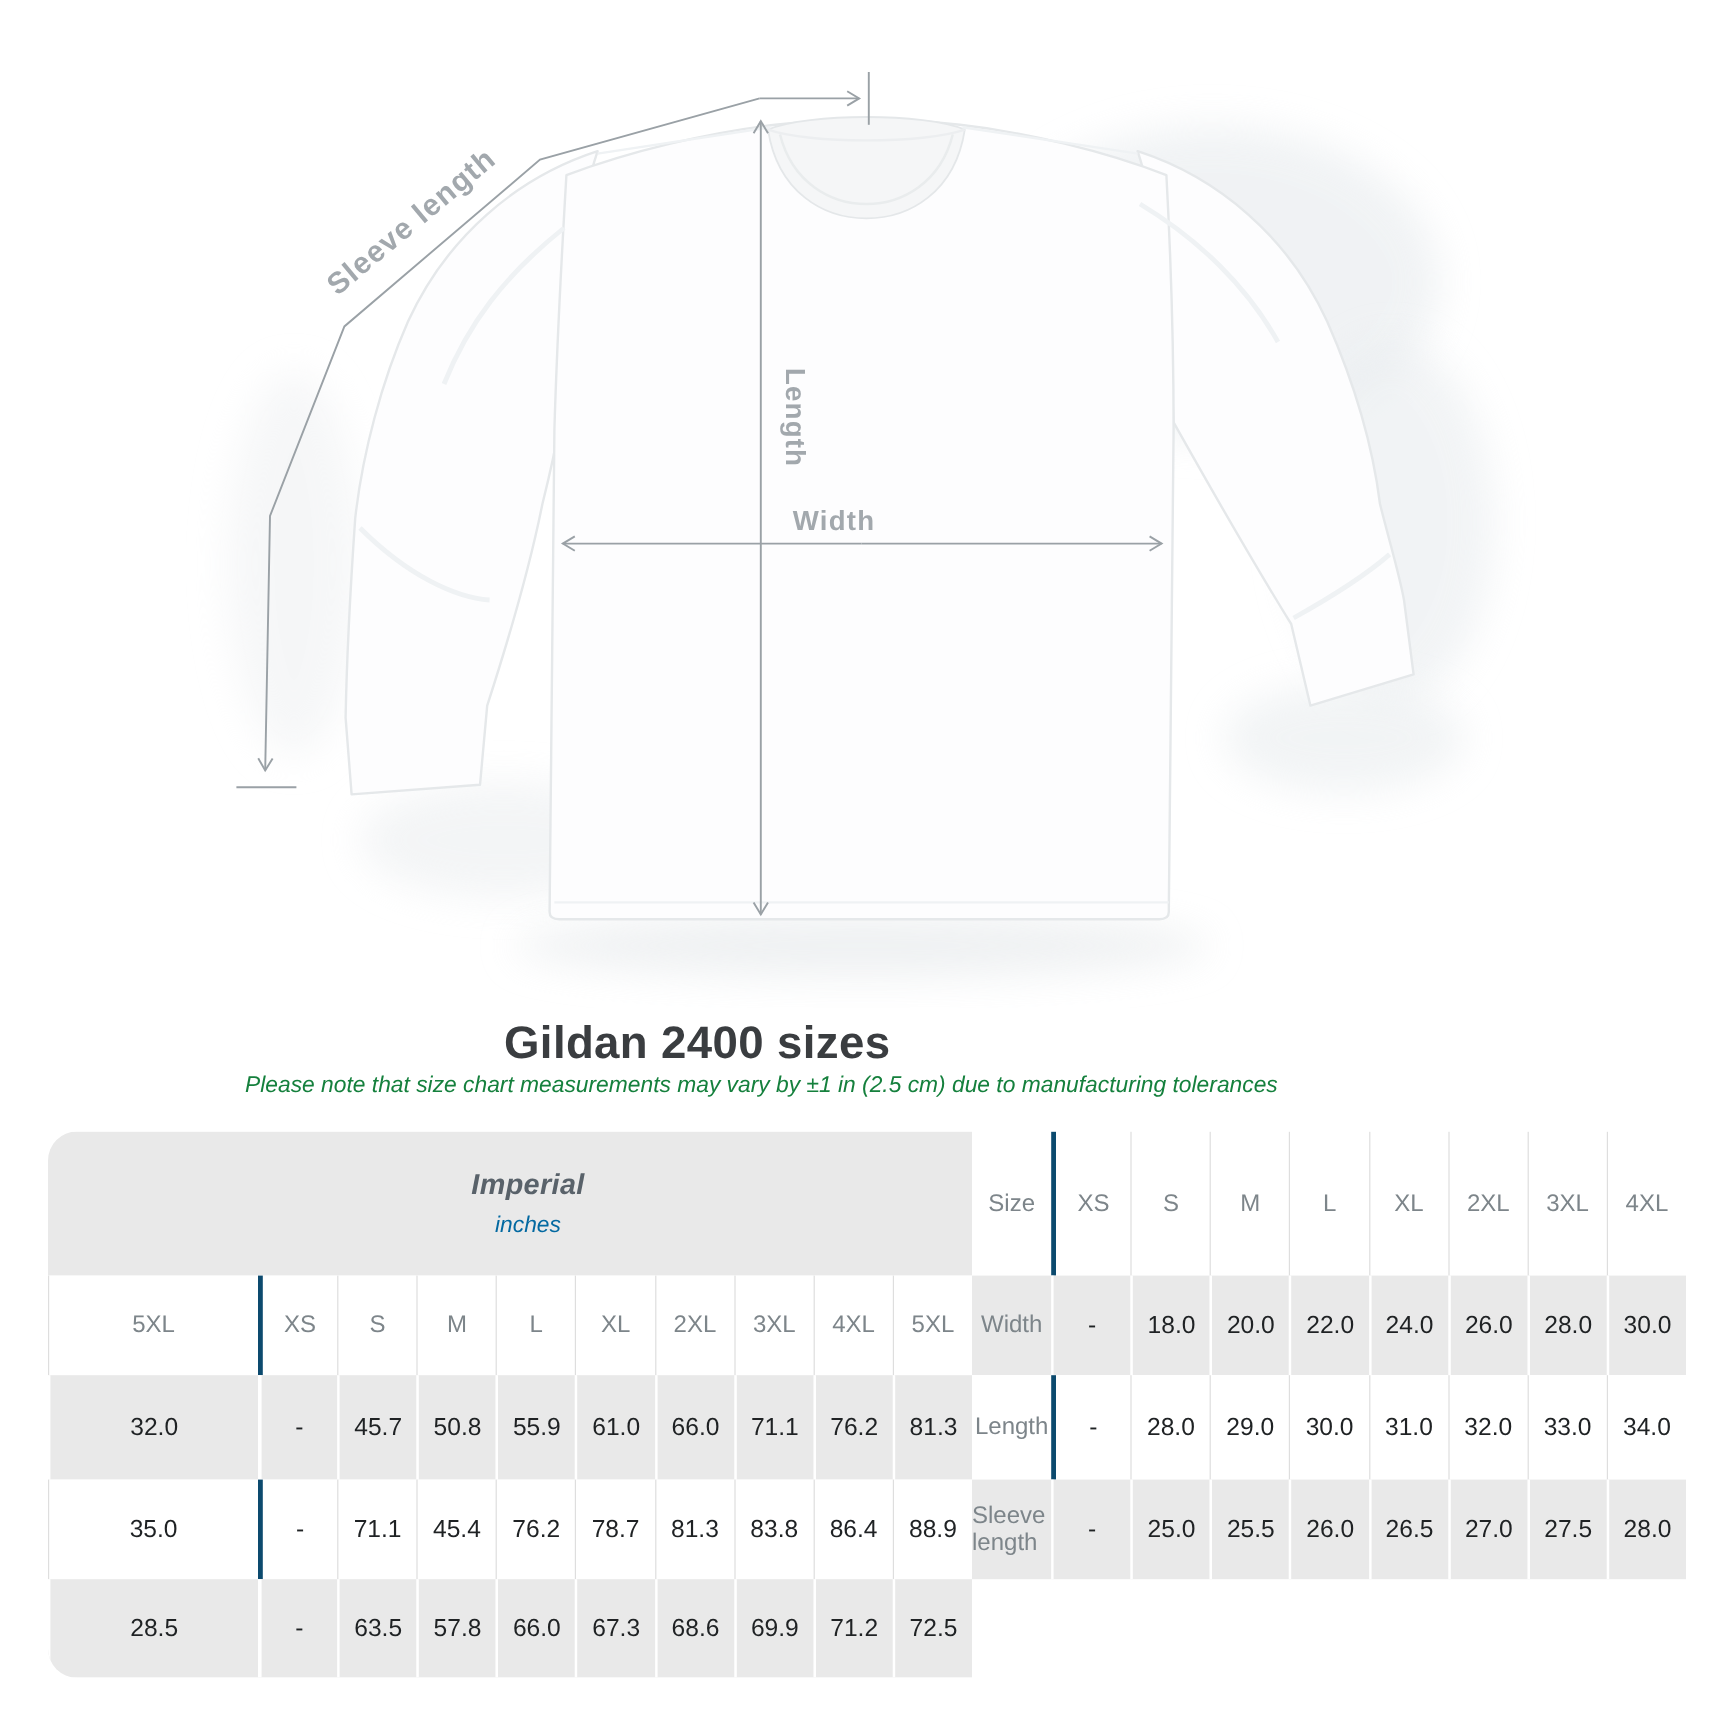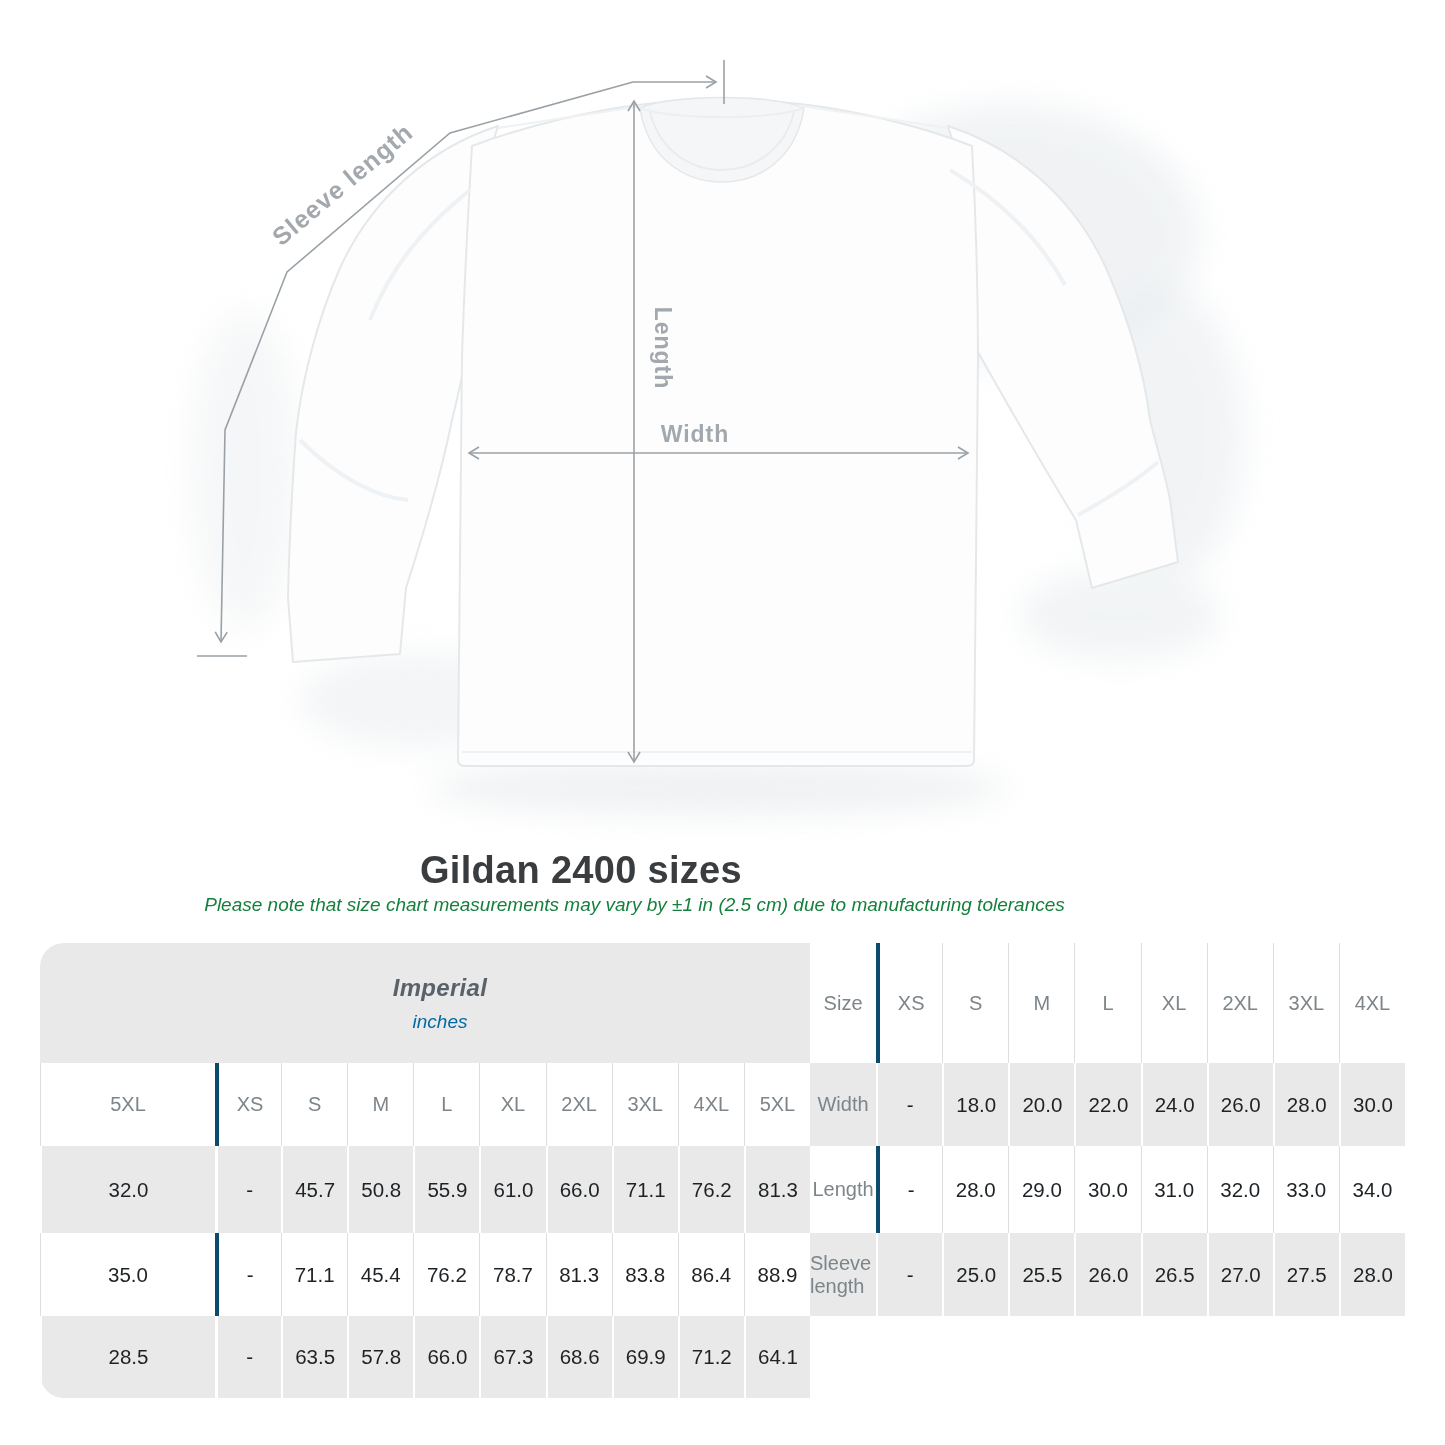--- a/index.html
+++ b/index.html
@@ -234,14 +234,14 @@
   <div class="cell rg vl">28.0</div>
   <div class="cell rg vl">28.5</div>
   <div class="cell rg vl cb">-</div>
   <div class="cell rg vl">63.5</div>
   <div class="cell rg vl">57.8</div>
   <div class="cell rg vl">66.0</div>
   <div class="cell rg vl">67.3</div>
   <div class="cell rg vl">68.6</div>
   <div class="cell rg vl">69.9</div>
   <div class="cell rg vl">71.2</div>
-  <div class="cell rg vl">64.1</div>
+  <div class="cell rg vl">72.5</div>
 </div>
 
 </body></html>

